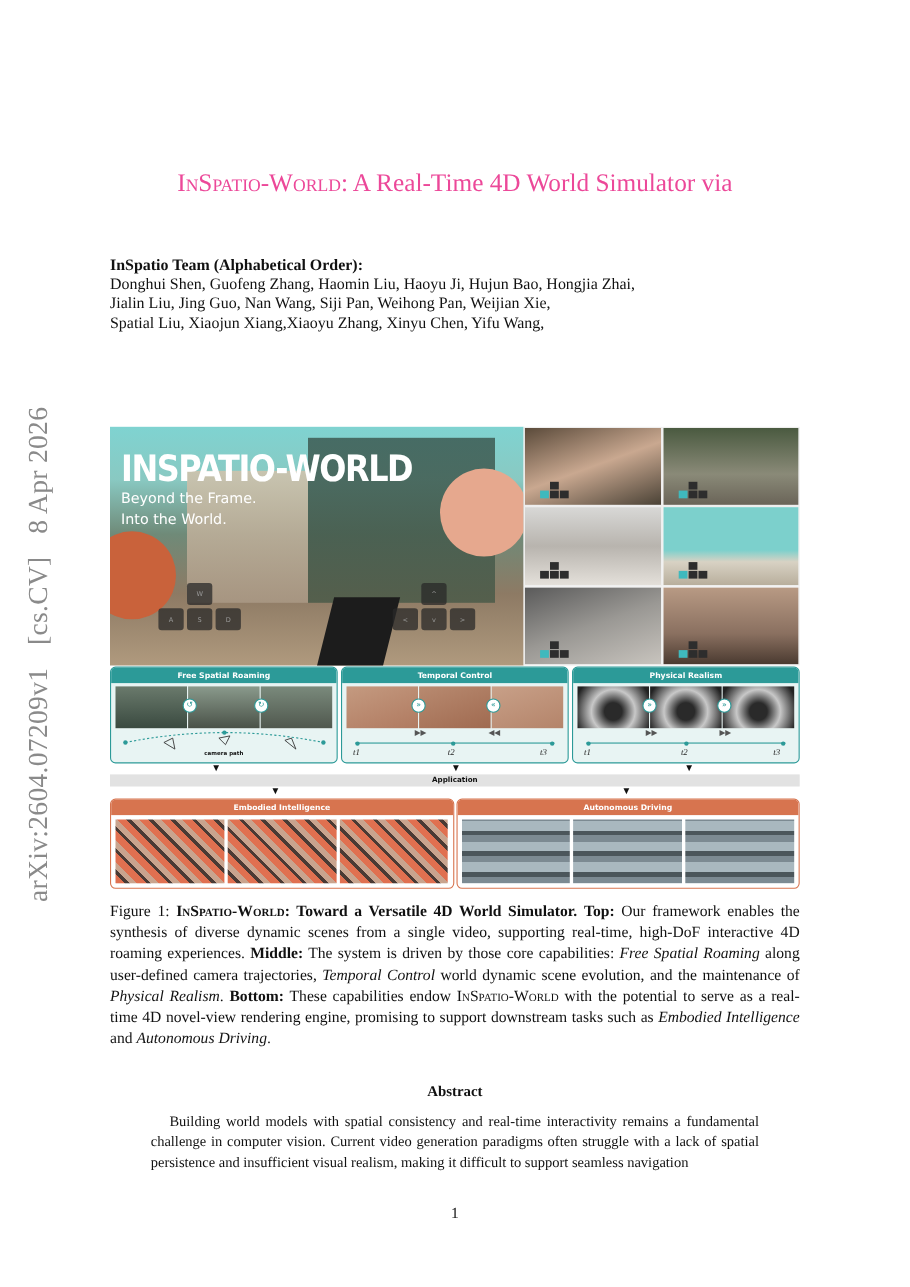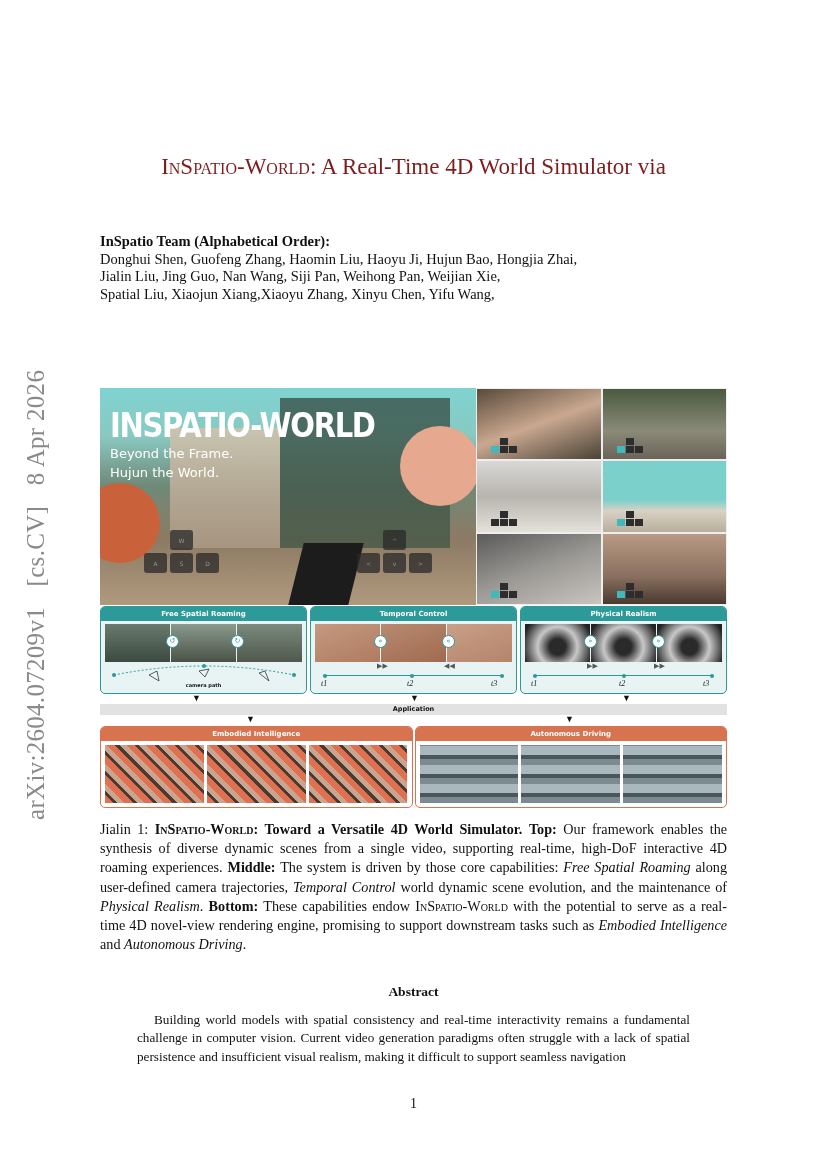--- a/index.html
+++ b/index.html
@@ -1,21 +1,21 @@
 <!DOCTYPE html>
 <html><head>
 <meta charset="utf-8">
 <style>
   html, body { margin: 0; padding: 0; background: #ffffff; }
   body { width: 827px; height: 1170px; position: relative; overflow: hidden; font-family: "Liberation Serif", "DejaVu Serif", serif; color: #111; }
 
   .arxiv-stamp { position: absolute; left: 22px; top: 820px; transform-origin: 0 0; transform: rotate(-90deg); font-family: "Liberation Serif", serif; font-size: 25px; color: #8a8a8a; white-space: nowrap; letter-spacing: 0.3px; }
   .arxiv-stamp span { margin-right: 14px; }
 
-  .title { position: absolute; left: 100px; width: 627px; top: 152px; text-align: center; font-size: 23px; line-height: 30px; color: #7f1d1d; }
+  .title { position: absolute; left: 100px; width: 627px; top: 152px; text-align: center; font-size: 23px; line-height: 30px; color: #ec4899; }
   .sc { font-variant: small-caps; }
 
   .authors { position: absolute; left: 100px; width: 627px; top: 233px; text-align: left; font-size: 14.5px; line-height: 17.6px; }
   .authors .team { font-weight: bold; }
 
   .figure { position: absolute; left: 100px; top: 388px; width: 627px; height: 420px; }
   .hero { position: absolute; left: 0; top: 0; width: 376px; height: 217px; overflow: hidden;
     background: linear-gradient(180deg, #7fd3d1 0%, #89c9c2 22%, #6f8a78 45%, #8d7a64 70%, #b09a7e 100%); }
   .hero .castle { position: absolute; left: 70px; top: 40px; width: 110px; height: 120px; background: linear-gradient(180deg, #cfc3ad, #a99884); opacity: .9; }
   .hero .tree-l { position: absolute; left: -20px; top: 95px; width: 80px; height: 80px; border-radius: 50%; background: #c9623b; }
@@ -91,21 +91,21 @@
 
   <div class="hero">
     <div class="forest"></div>
     <div class="castle"></div>
     <div class="tree-l"></div>
     <div class="tree-r"></div>
     <div class="road"></div>
     <div class="hero-title">INSPATIO-WORLD</div>
     <div class="hero-sub">
       <div>Beyond the Frame.</div>
-      <div>Hujun the World.</div>
+      <div>Into the World.</div>
     </div>
     <div class="keys" style="left:44px; top:142px;">
       <div class="key empty"></div>
       <div class="key">W</div>
       <div class="key empty"></div>
       <div class="key">A</div>
       <div class="key">S</div>
       <div class="key">D</div>
     </div>
     <div class="keys" style="left:257px; top:142px;">
@@ -267,21 +267,21 @@
       <div class="app-imgs">
         <div class="driving"></div>
         <div class="driving"></div>
         <div class="driving"></div>
       </div>
     </div>
   </div>
 </div>
 
 <div class="caption">
-  <span>Jialin 1:</span>
+  <span>Figure 1:</span>
   <b><span class="sc">InSpatio-World</span><span>: Toward a Versatile 4D World Simulator.</span></b>
   <b>Top:</b>
   <span>Our framework enables the synthesis of diverse dynamic scenes from a single video, supporting real-time, high-DoF interactive 4D roaming experiences.</span>
   <b>Middle:</b>
   <span>The system is driven by those core capabilities:</span>
   <i>Free Spatial Roaming</i>
   <span>along user-defined camera trajectories,</span>
   <i>Temporal Control</i>
   <span>world dynamic scene evolution, and the maintenance of</span>
   <i>Physical Realism</i>.

